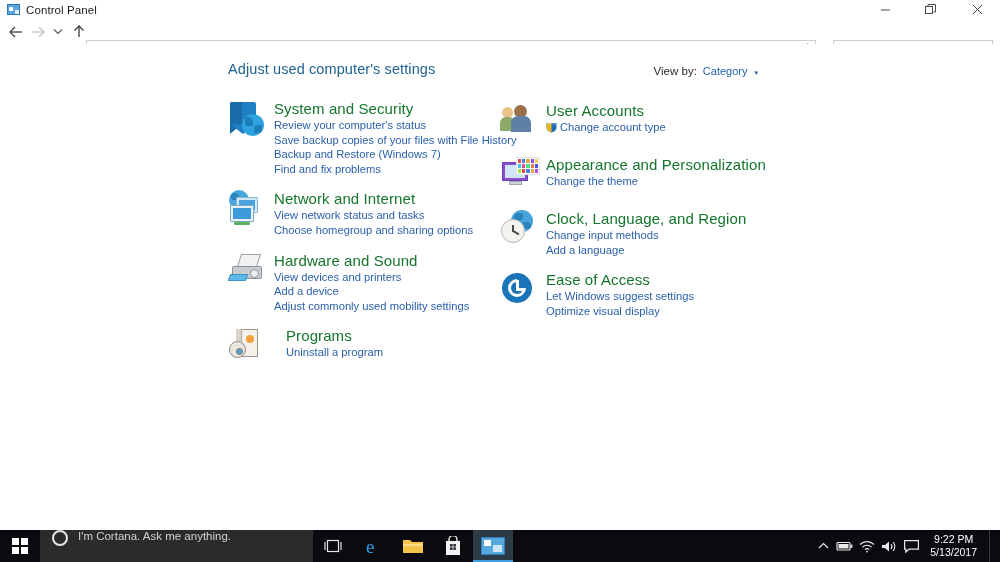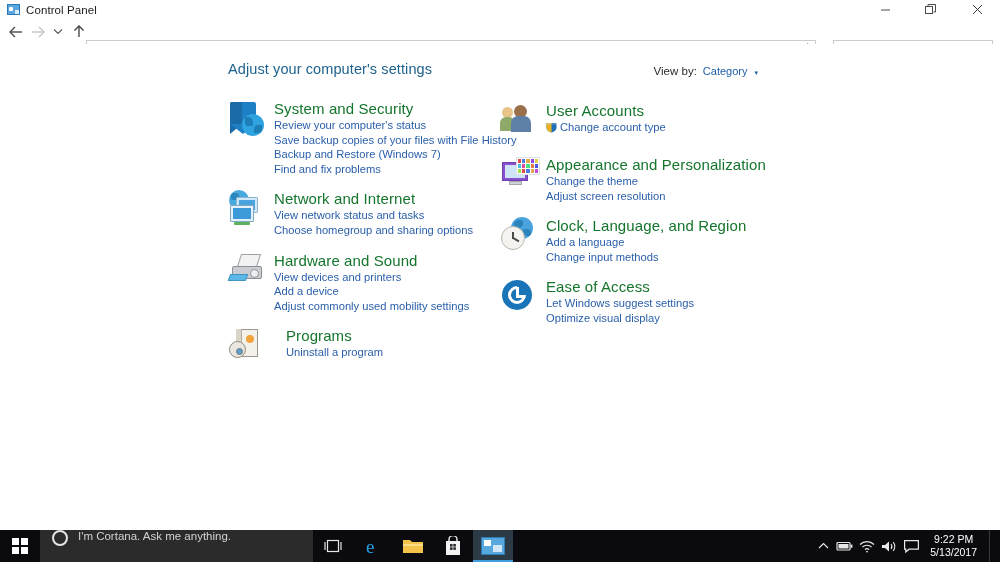--- a/index.html
+++ b/index.html
@@ -414,21 +414,21 @@
       <span class="search-icon">
         <svg width="12" height="12" viewBox="0 0 12 12">
           <circle cx="5" cy="5" r="3.4" fill="none" stroke="#5a5a5a" stroke-width="1.1"></circle>
           <line x1="7.6" y1="7.6" x2="11" y2="11" stroke="#5a5a5a" stroke-width="1.1"></line>
         </svg>
       </span>
     </div>
   </div>
 
   <div class="content">
-    <div class="page-title">Adjust your computer's settings</div>
+    <div class="page-title">Adjust used computer's settings</div>
 
     <div class="viewby">
       <span class="viewby-label">View by:</span>
       <span class="viewby-value">Category</span>
       <span class="viewby-arrow">▾</span>
     </div>
 
     <div class="col col-left">
 
       <div class="cat">
@@ -535,36 +535,35 @@
             <i style="background:#9ce34b"></i>
               <i style="background:#e34b4b"></i>
               <i style="background:#4b7de3"></i>
               <i style="background:#e3a94b"></i>
               <i style="background:#c14be3"></i>
           </div>
         </div>
         <div class="cat-body">
           <div class="cat-title">Appearance and Personalization</div>
           <a class="cat-link">Change the theme</a>
-          <a class="cat-link">Adjust screen resolution</a>
         </div>
       </div>
 
       <div class="cat" style="margin-top:8px;">
         <div class="cat-icon">
           <div class="ic i-clr-globe"></div>
           <div class="ic i-clock">
               <span class="hh"></span>
               <span class="mh"></span>
             </div>
         </div>
         <div class="cat-body">
           <div class="cat-title">Clock, Language, and Region</div>
+          <a class="cat-link">Change input methods</a>
           <a class="cat-link">Add a language</a>
-          <a class="cat-link">Change input methods</a>
         </div>
       </div>
 
       <div class="cat" style="margin-top:8px;">
         <div class="cat-icon">
           <div class="ic i-eoa">
               <span class="ring"></span>
               <span class="hand"></span>
               <span class="arrow"></span>
             </div>

